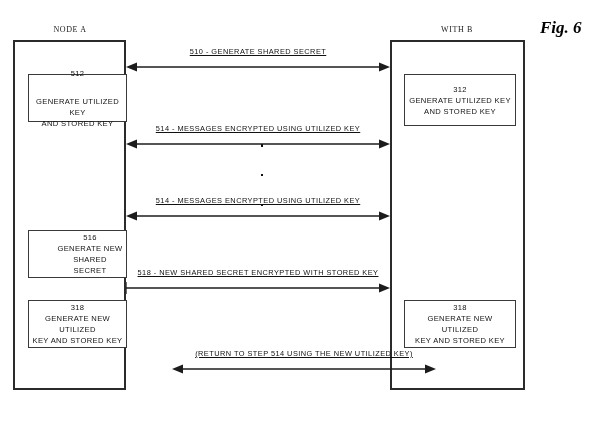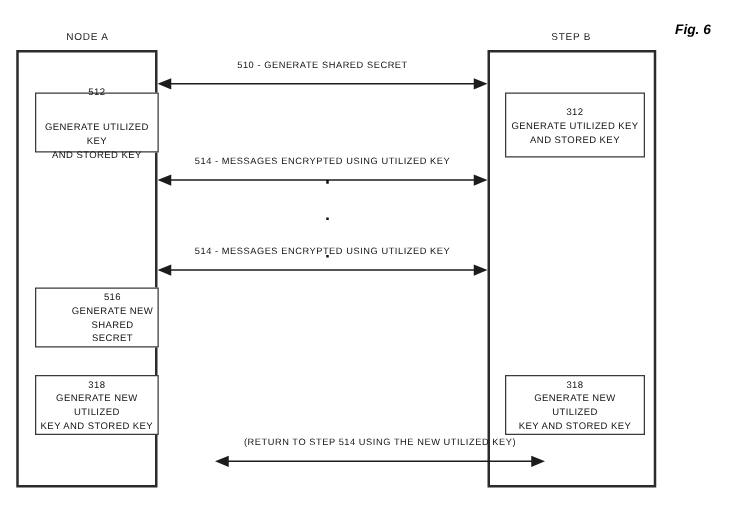--- a/index.html
+++ b/index.html
@@ -29,21 +29,21 @@
   #node-b-box { left: 390px; top: 40px; width: 135px; height: 350px; }
 
   .node-title {
     position: absolute;
     font-size: 8px;
     letter-spacing: 0.6px;
     color: #1a1a1a;
     text-align: center;
     white-space: nowrap;
     transform: translateX(-50%);
-    font-family: Liberation Sans, sans-serif;
+    font-family: Liberation Serif, serif;
   }
   #node-a-title { left: 70px;  top: 25px; }
   #node-b-title { left: 457px; top: 25px; }
 
   
   .step-box {
     position: absolute;
     border: 1.5px solid #3a3a3a;
     background: #ffffff;
     box-sizing: border-box;
@@ -77,20 +77,21 @@
   .arrow-label {
     position: absolute;
     left: 0;
     top: 0;
     width: 100%;
     text-align: center;
     font-size: 7.4px;
     letter-spacing: 0.45px;
     color: #111111;
     white-space: nowrap;
+    text-decoration: underline;
   }
   .arrow-svg {
     position: absolute;
     left: 0;
     bottom: 0;
     width: 264px;
     height: 12px;
     display: block;
   }
 
@@ -117,39 +118,39 @@
     height: 2.5px;
     background: #111111;
     border-radius: 0;
   }
 
   
   #fig-caption {
     position: absolute;
     left: 540px;
     top: 18px;
-    font-family: Liberation Sans, sans-serif;
+    font-family: Liberation Serif, serif;
     font-style: italic;
     font-weight: bold;
-    font-size: 11px;
+    font-size: 17px;
     color: #000000;
     white-space: nowrap;
   }
 </style>
 </head>
 <body>
 
 <div id="figure-root">
 
   <div id="fig-caption">Fig. 6</div>
 
   <div id="node-a-title" class="node-title">NODE A</div>
   <div id="node-a-box" class="node-box"></div>
 
-  <div id="node-b-title" class="node-title">STEP B</div>
+  <div id="node-b-title" class="node-title">WITH B</div>
   <div id="node-b-box" class="node-box"></div>
 
   <div id="step-512" class="step-box">
     <span class="step-num">512</span>
     <span class="step-text">GENERATE UTILIZED KEY<br>AND STORED KEY</span>
   </div>
 
   <div id="step-516" class="step-box">
     <span class="step-num">516</span>
     <span class="step-text">GENERATE NEW SHARED<br>SECRET</span>
@@ -196,20 +197,28 @@
 
   <div id="arrow-514b" class="arrow-row">
     <div class="arrow-label">514 - MESSAGES ENCRYPTED USING UTILIZED KEY</div>
     <svg class="arrow-svg" viewBox="0 0 264 12" preserveAspectRatio="none">
       <line x1="9" y1="6" x2="255" y2="6" stroke="#1c1c1c" stroke-width="1.3"></line>
       <polygon points="0,6 11,1.5 11,10.5" fill="#1c1c1c"></polygon>
       <polygon points="264,6 253,1.5 253,10.5" fill="#1c1c1c"></polygon>
     </svg>
   </div>
 
+  <div id="arrow-518" class="arrow-row">
+    <div class="arrow-label">518 - NEW SHARED SECRET ENCRYPTED WITH STORED KEY</div>
+    <svg class="arrow-svg" viewBox="0 0 264 12" preserveAspectRatio="none">
+      <line x1="0" y1="6" x2="255" y2="6" stroke="#1c1c1c" stroke-width="1.3"></line>
+      <line x1="0" y1="0" x2="0" y2="12" stroke="#1c1c1c" stroke-width="1.3"></line>
+      <polygon points="264,6 253,1.5 253,10.5" fill="#1c1c1c"></polygon>
+    </svg>
+  </div>
 
   <div id="arrow-return" class="arrow-row">
     <div class="arrow-label">(RETURN TO STEP 514 USING THE NEW UTILIZED KEY)</div>
     <svg class="arrow-svg" viewBox="0 0 264 12" preserveAspectRatio="none">
       <line x1="9" y1="6" x2="255" y2="6" stroke="#1c1c1c" stroke-width="1.3"></line>
       <polygon points="0,6 11,1.5 11,10.5" fill="#1c1c1c"></polygon>
       <polygon points="264,6 253,1.5 253,10.5" fill="#1c1c1c"></polygon>
     </svg>
   </div>
 

